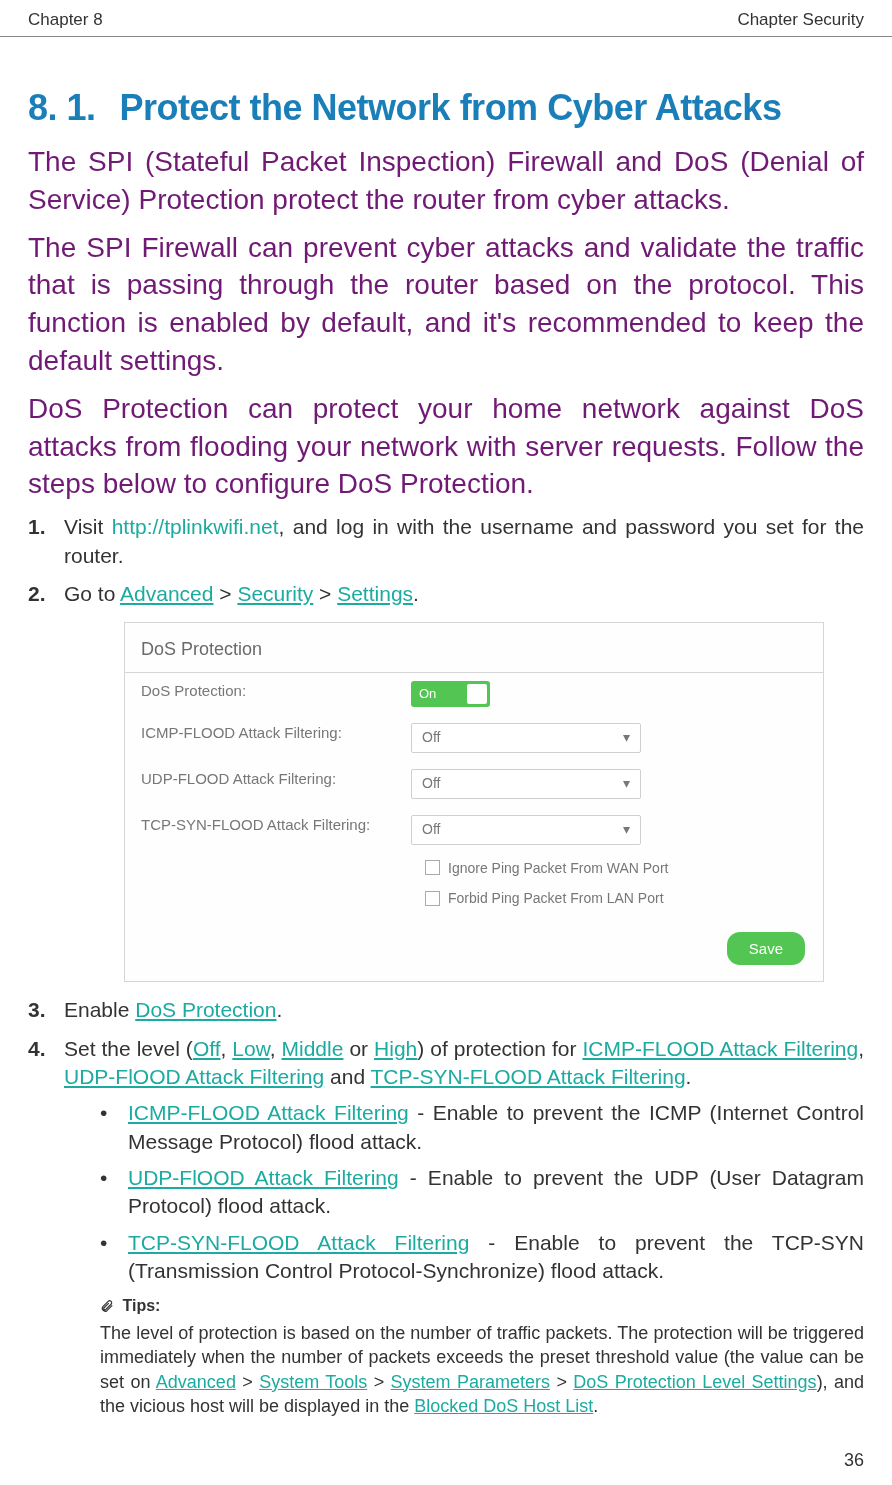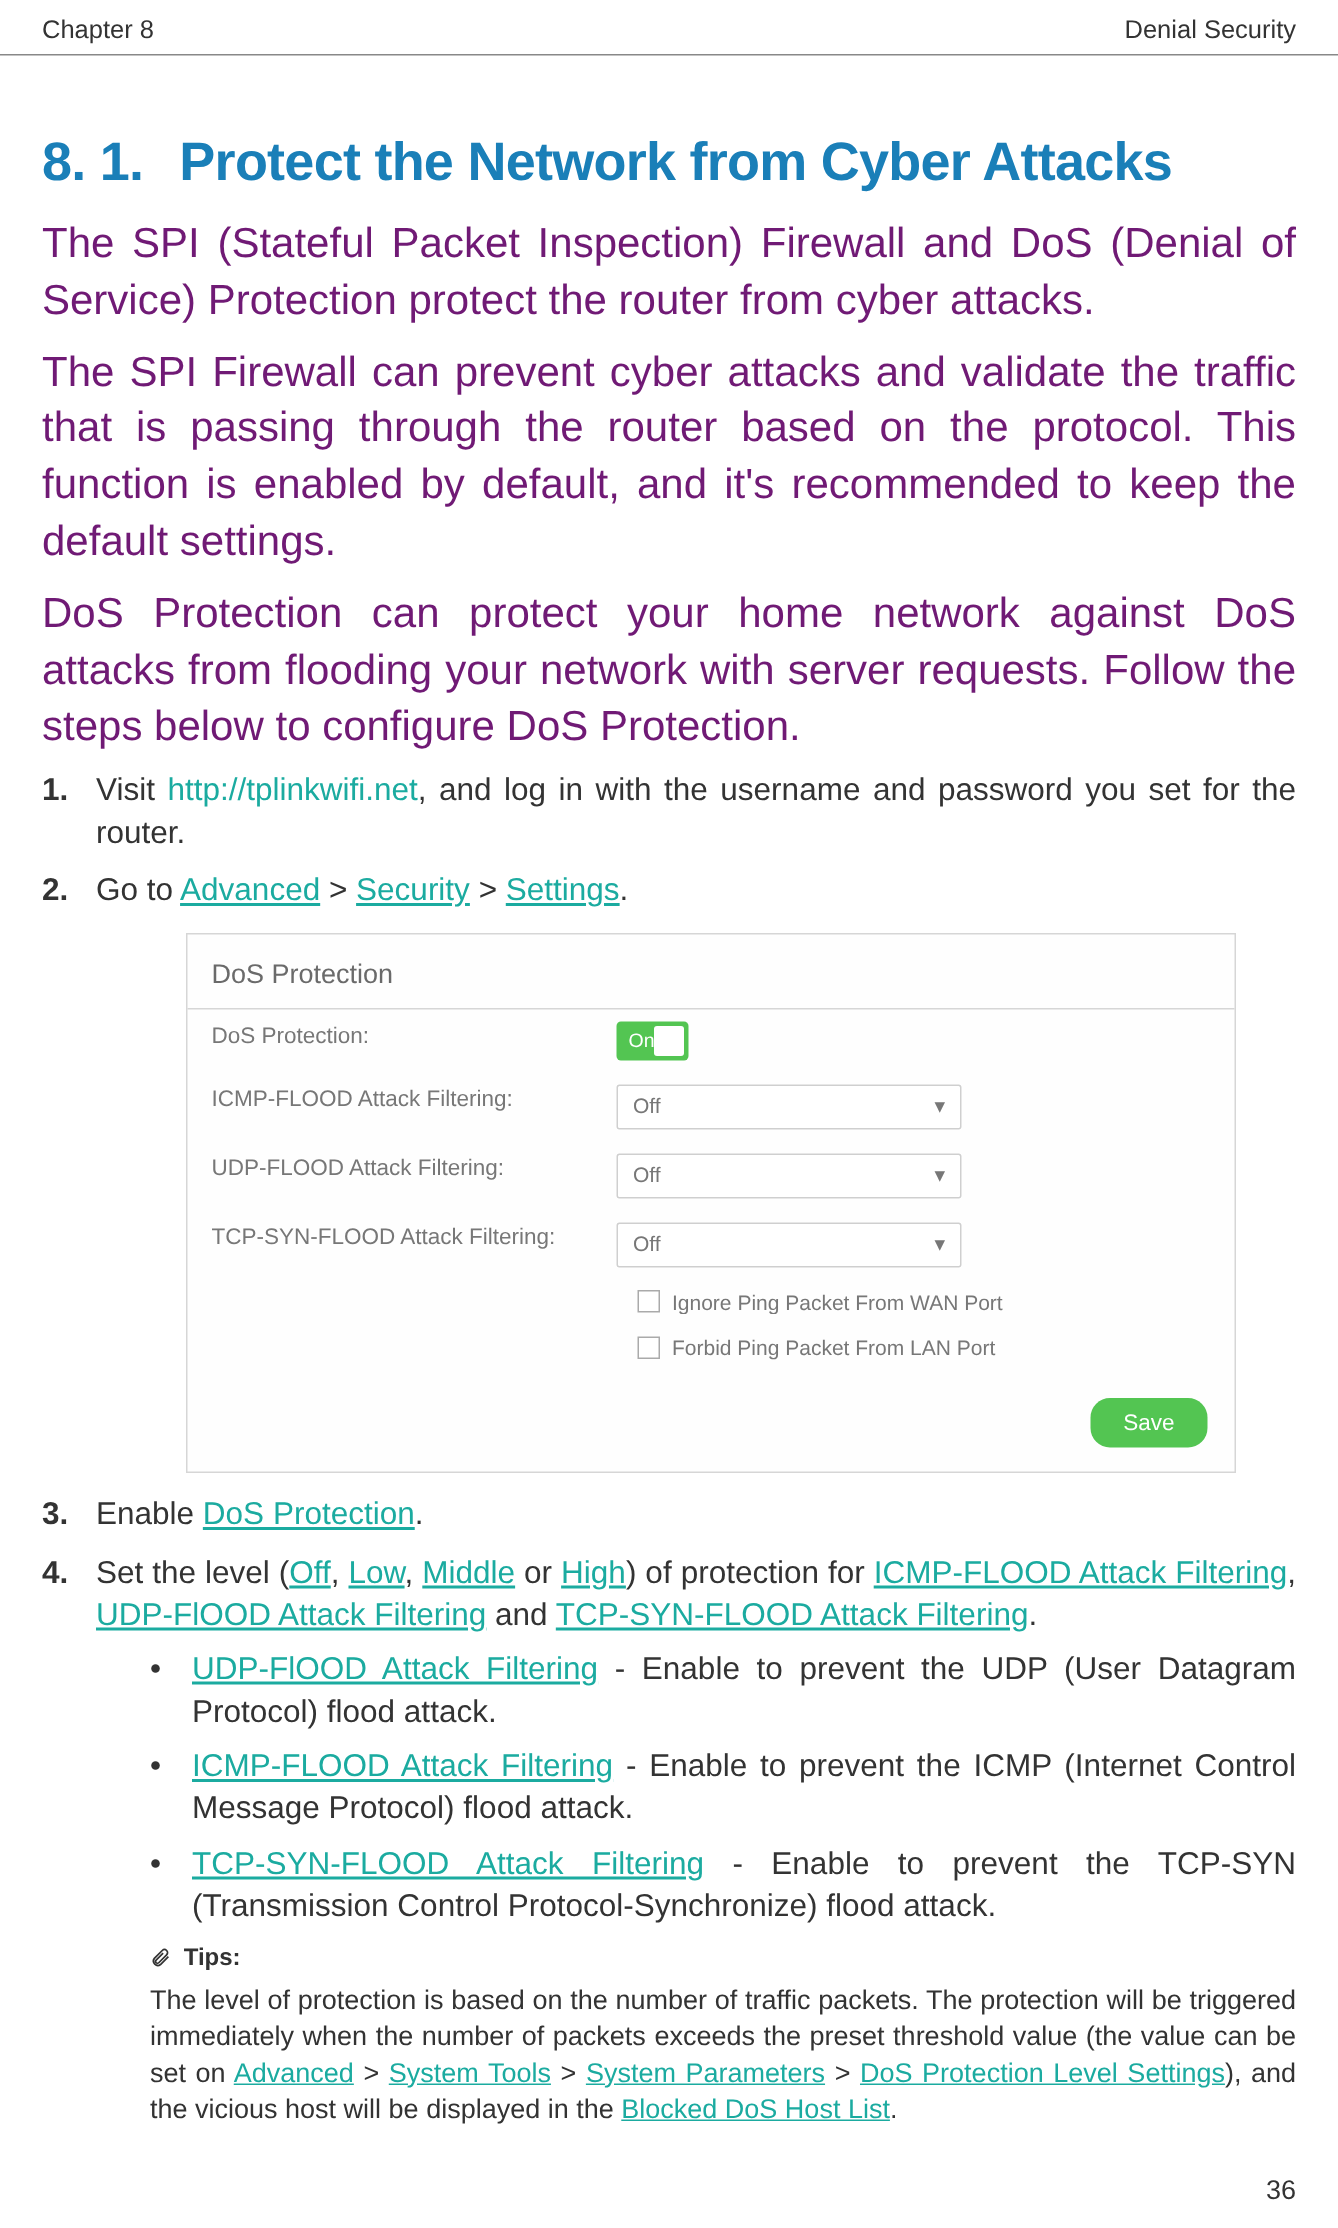--- a/index.html
+++ b/index.html
@@ -109,21 +109,21 @@
   }
   .ui-row {
     display: flex;
     align-items: flex-start;
     padding: 8px 16px;
     font-size: 15px;
     color: #777;
   }
   .ui-row .label { width: 270px; filter: blur(0.3px); }
   .toggle {
-    width: 48px; height: 26px;
+    width: 79px; height: 26px;
     background: #53c552;
     border-radius: 3px;
     position: relative;
     display: inline-flex;
     align-items: center;
     padding-left: 8px;
     color: #fff;
     font-size: 13px;
     filter: blur(0.3px);
   }
@@ -182,21 +182,21 @@
     bottom: 14px;
     font-size: 18px;
     color: #333;
   }
 </style>
 </head>
 <body>
 
 <div class="page-header">
   <span>Chapter 8</span>
-  <span>Denial Security</span>
+  <span>Chapter Security</span>
 </div>
 
 <div class="content">
 
   <h1 class="section-heading">
     <span class="num">8. 1.</span><span>Protect the Network from Cyber Attacks</span>
   </h1>
 
   <p class="body-text">The SPI (Stateful Packet Inspection) Firewall and DoS (Denial of Service) Protection protect the router from cyber attacks.</p>
   <p class="body-text">The SPI Firewall can prevent cyber attacks and validate the traffic that is passing through the router based on the protocol. This function is enabled by default, and it's recommended to keep the default settings.</p>
@@ -263,24 +263,24 @@
       <span class="step-num">3.</span>
       <span>Enable </span><span class="kw-teal">DoS Protection</span><span>.</span>
     </li>
 
     <li>
       <span class="step-num">4.</span>
       <span>Set the level (</span><span class="kw-teal">Off</span><span>, </span><span class="kw-teal">Low</span><span>, </span><span class="kw-teal">Middle</span><span> or </span><span class="kw-teal">High</span><span>) of protection for </span><span class="kw-teal">ICMP-FLOOD Attack Filtering</span><span>, </span><span class="kw-teal">UDP-FlOOD Attack Filtering</span><span> and </span><span class="kw-teal">TCP-SYN-FLOOD Attack Filtering</span><span>.</span>
 
       <ul class="bullets">
         <li>
-          <span class="kw-teal">UDP-FlOOD Attack Filtering</span><span> - Enable to prevent the UDP (User Datagram Protocol) flood attack.</span>
+          <span class="kw-teal">ICMP-FLOOD Attack Filtering</span><span> - Enable to prevent the ICMP (Internet Control Message Protocol) flood attack.</span>
         </li>
         <li>
-          <span class="kw-teal">ICMP-FLOOD Attack Filtering</span><span> - Enable to prevent the ICMP (Internet Control Message Protocol) flood attack.</span>
+          <span class="kw-teal">UDP-FlOOD Attack Filtering</span><span> - Enable to prevent the UDP (User Datagram Protocol) flood attack.</span>
         </li>
         <li>
           <span class="kw-teal">TCP-SYN-FLOOD Attack Filtering</span><span> - Enable to prevent the TCP-SYN (Transmission Control Protocol-Synchronize) flood attack.</span>
         </li>
       </ul>
 
       <div class="tips-block">
         <div class="tips-label">
           <svg width="14" height="14" viewBox="0 0 24 24" fill="none" stroke="#333" stroke-width="2">
               <path d="M21 11l-9 9a5 5 0 0 1-7-7l9-9a3.5 3.5 0 0 1 5 5l-9 9a2 2 0 0 1-3-3l8-8"></path>

